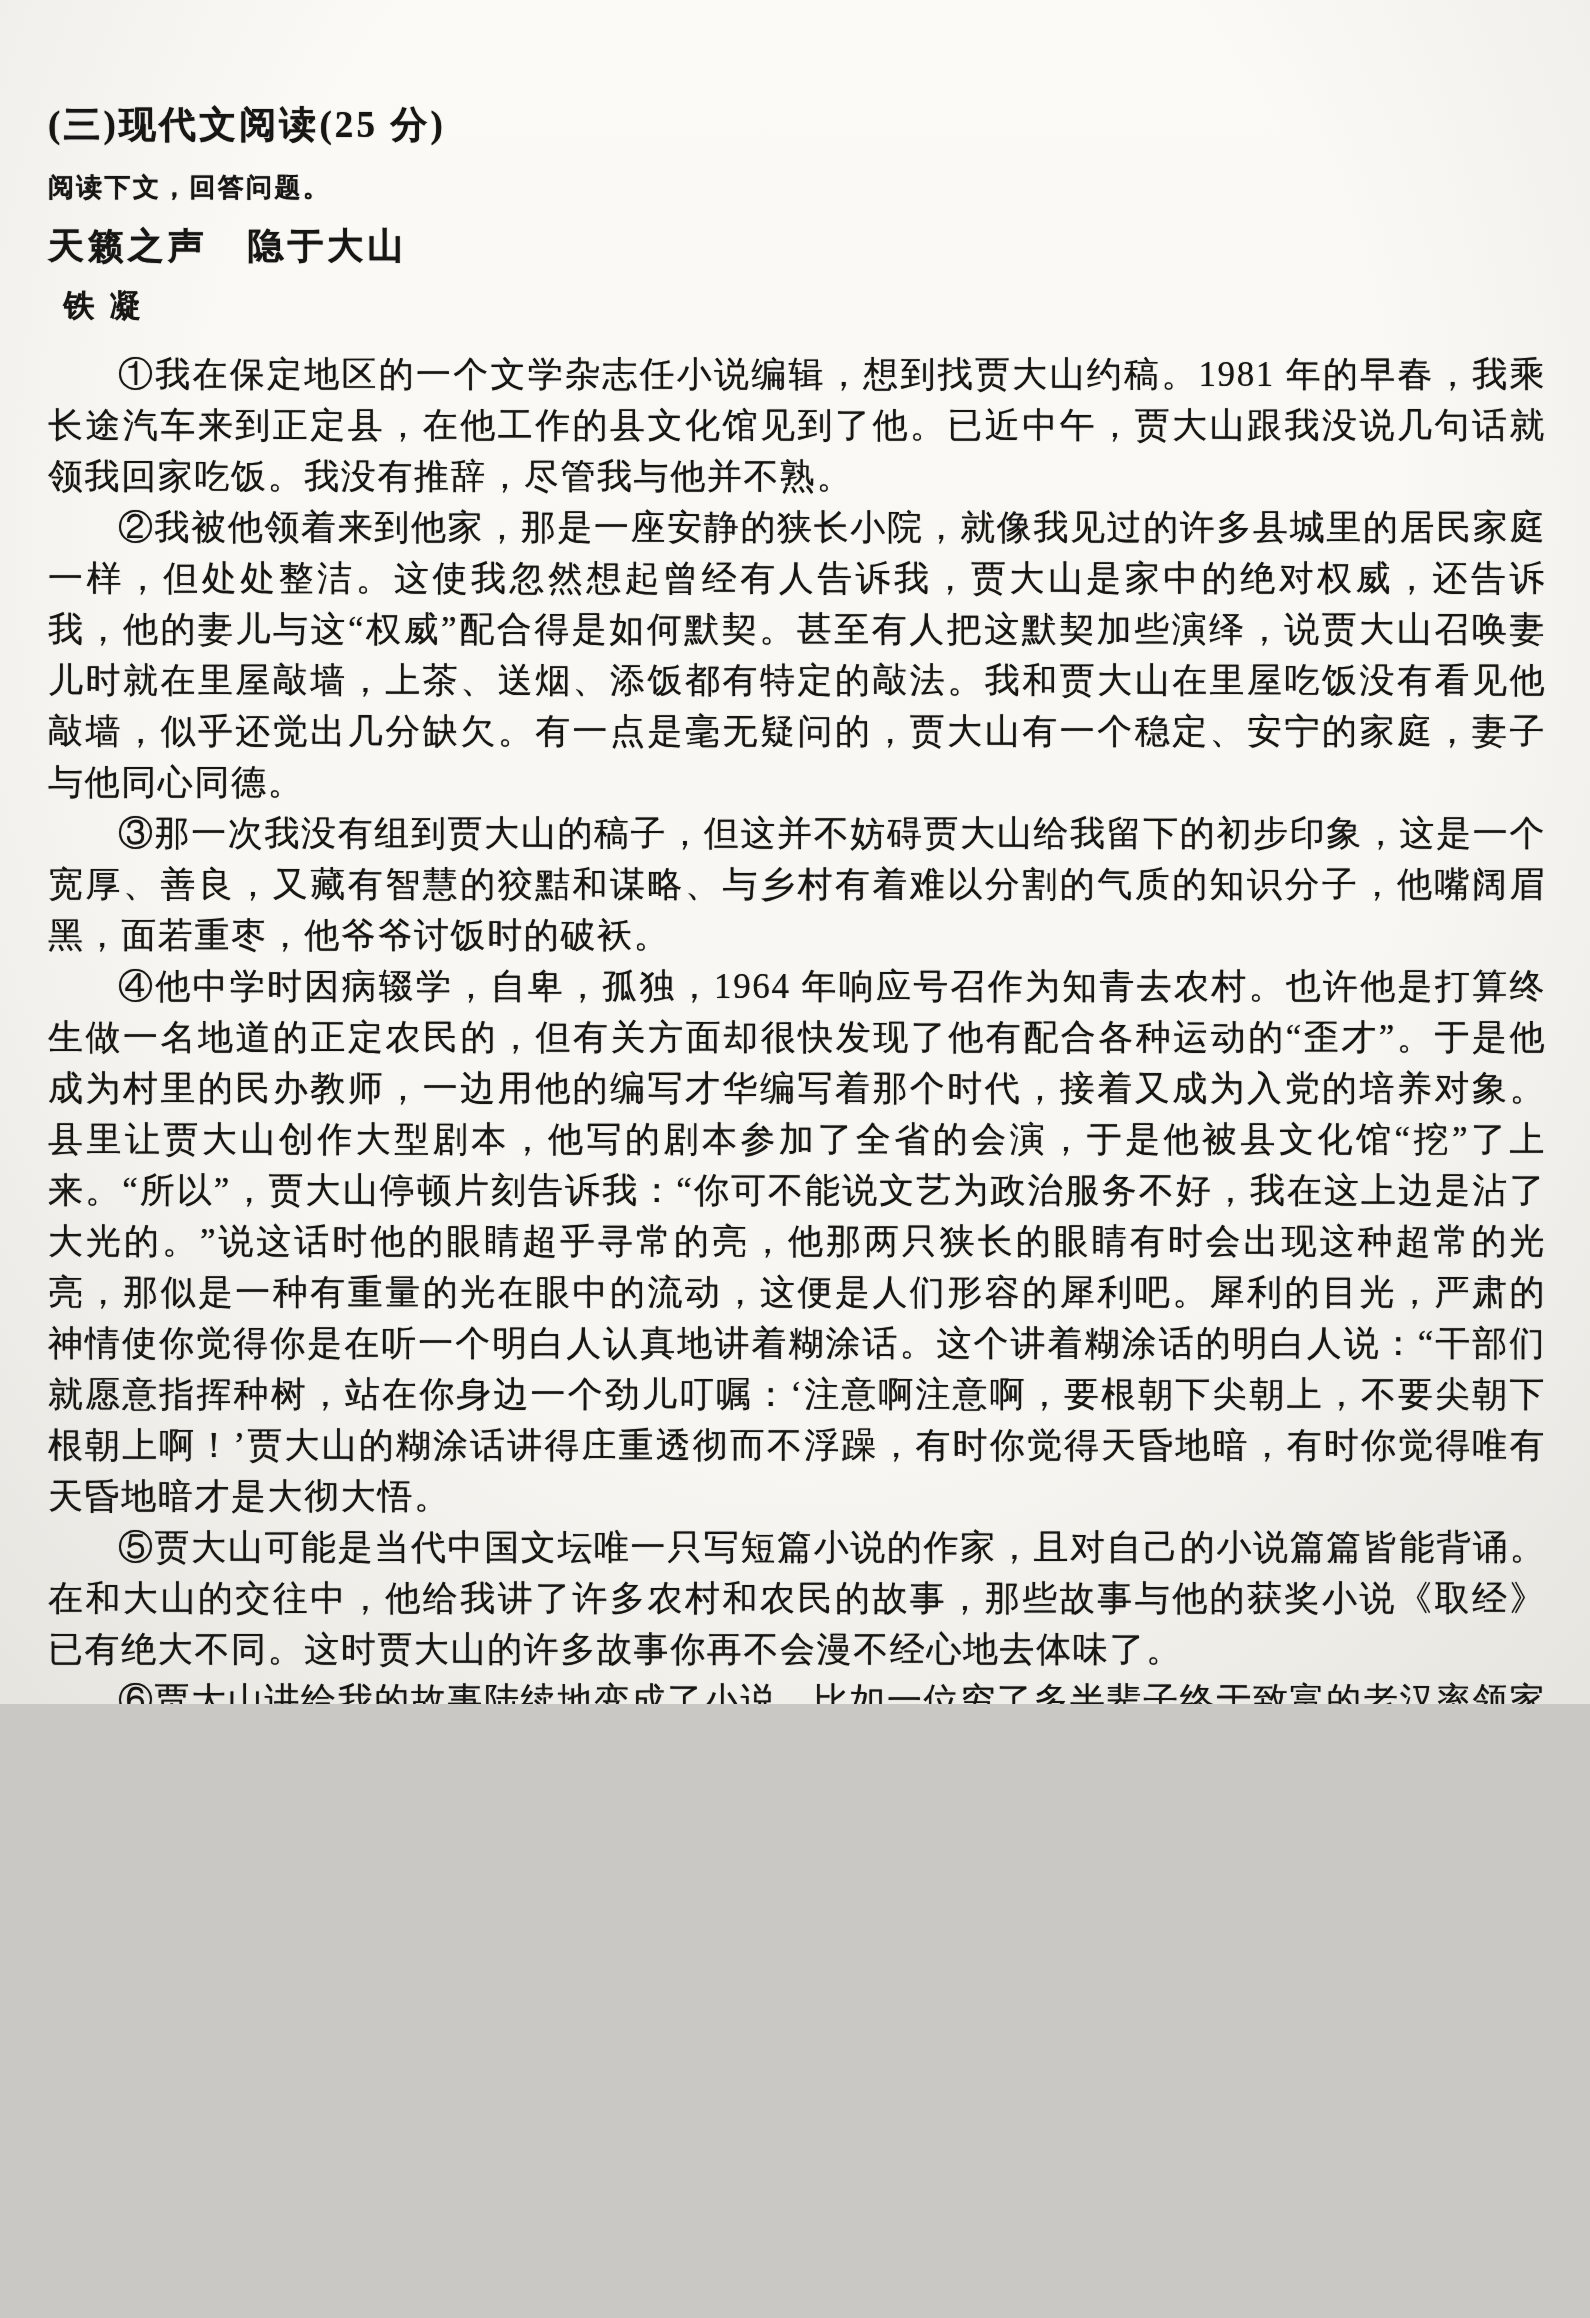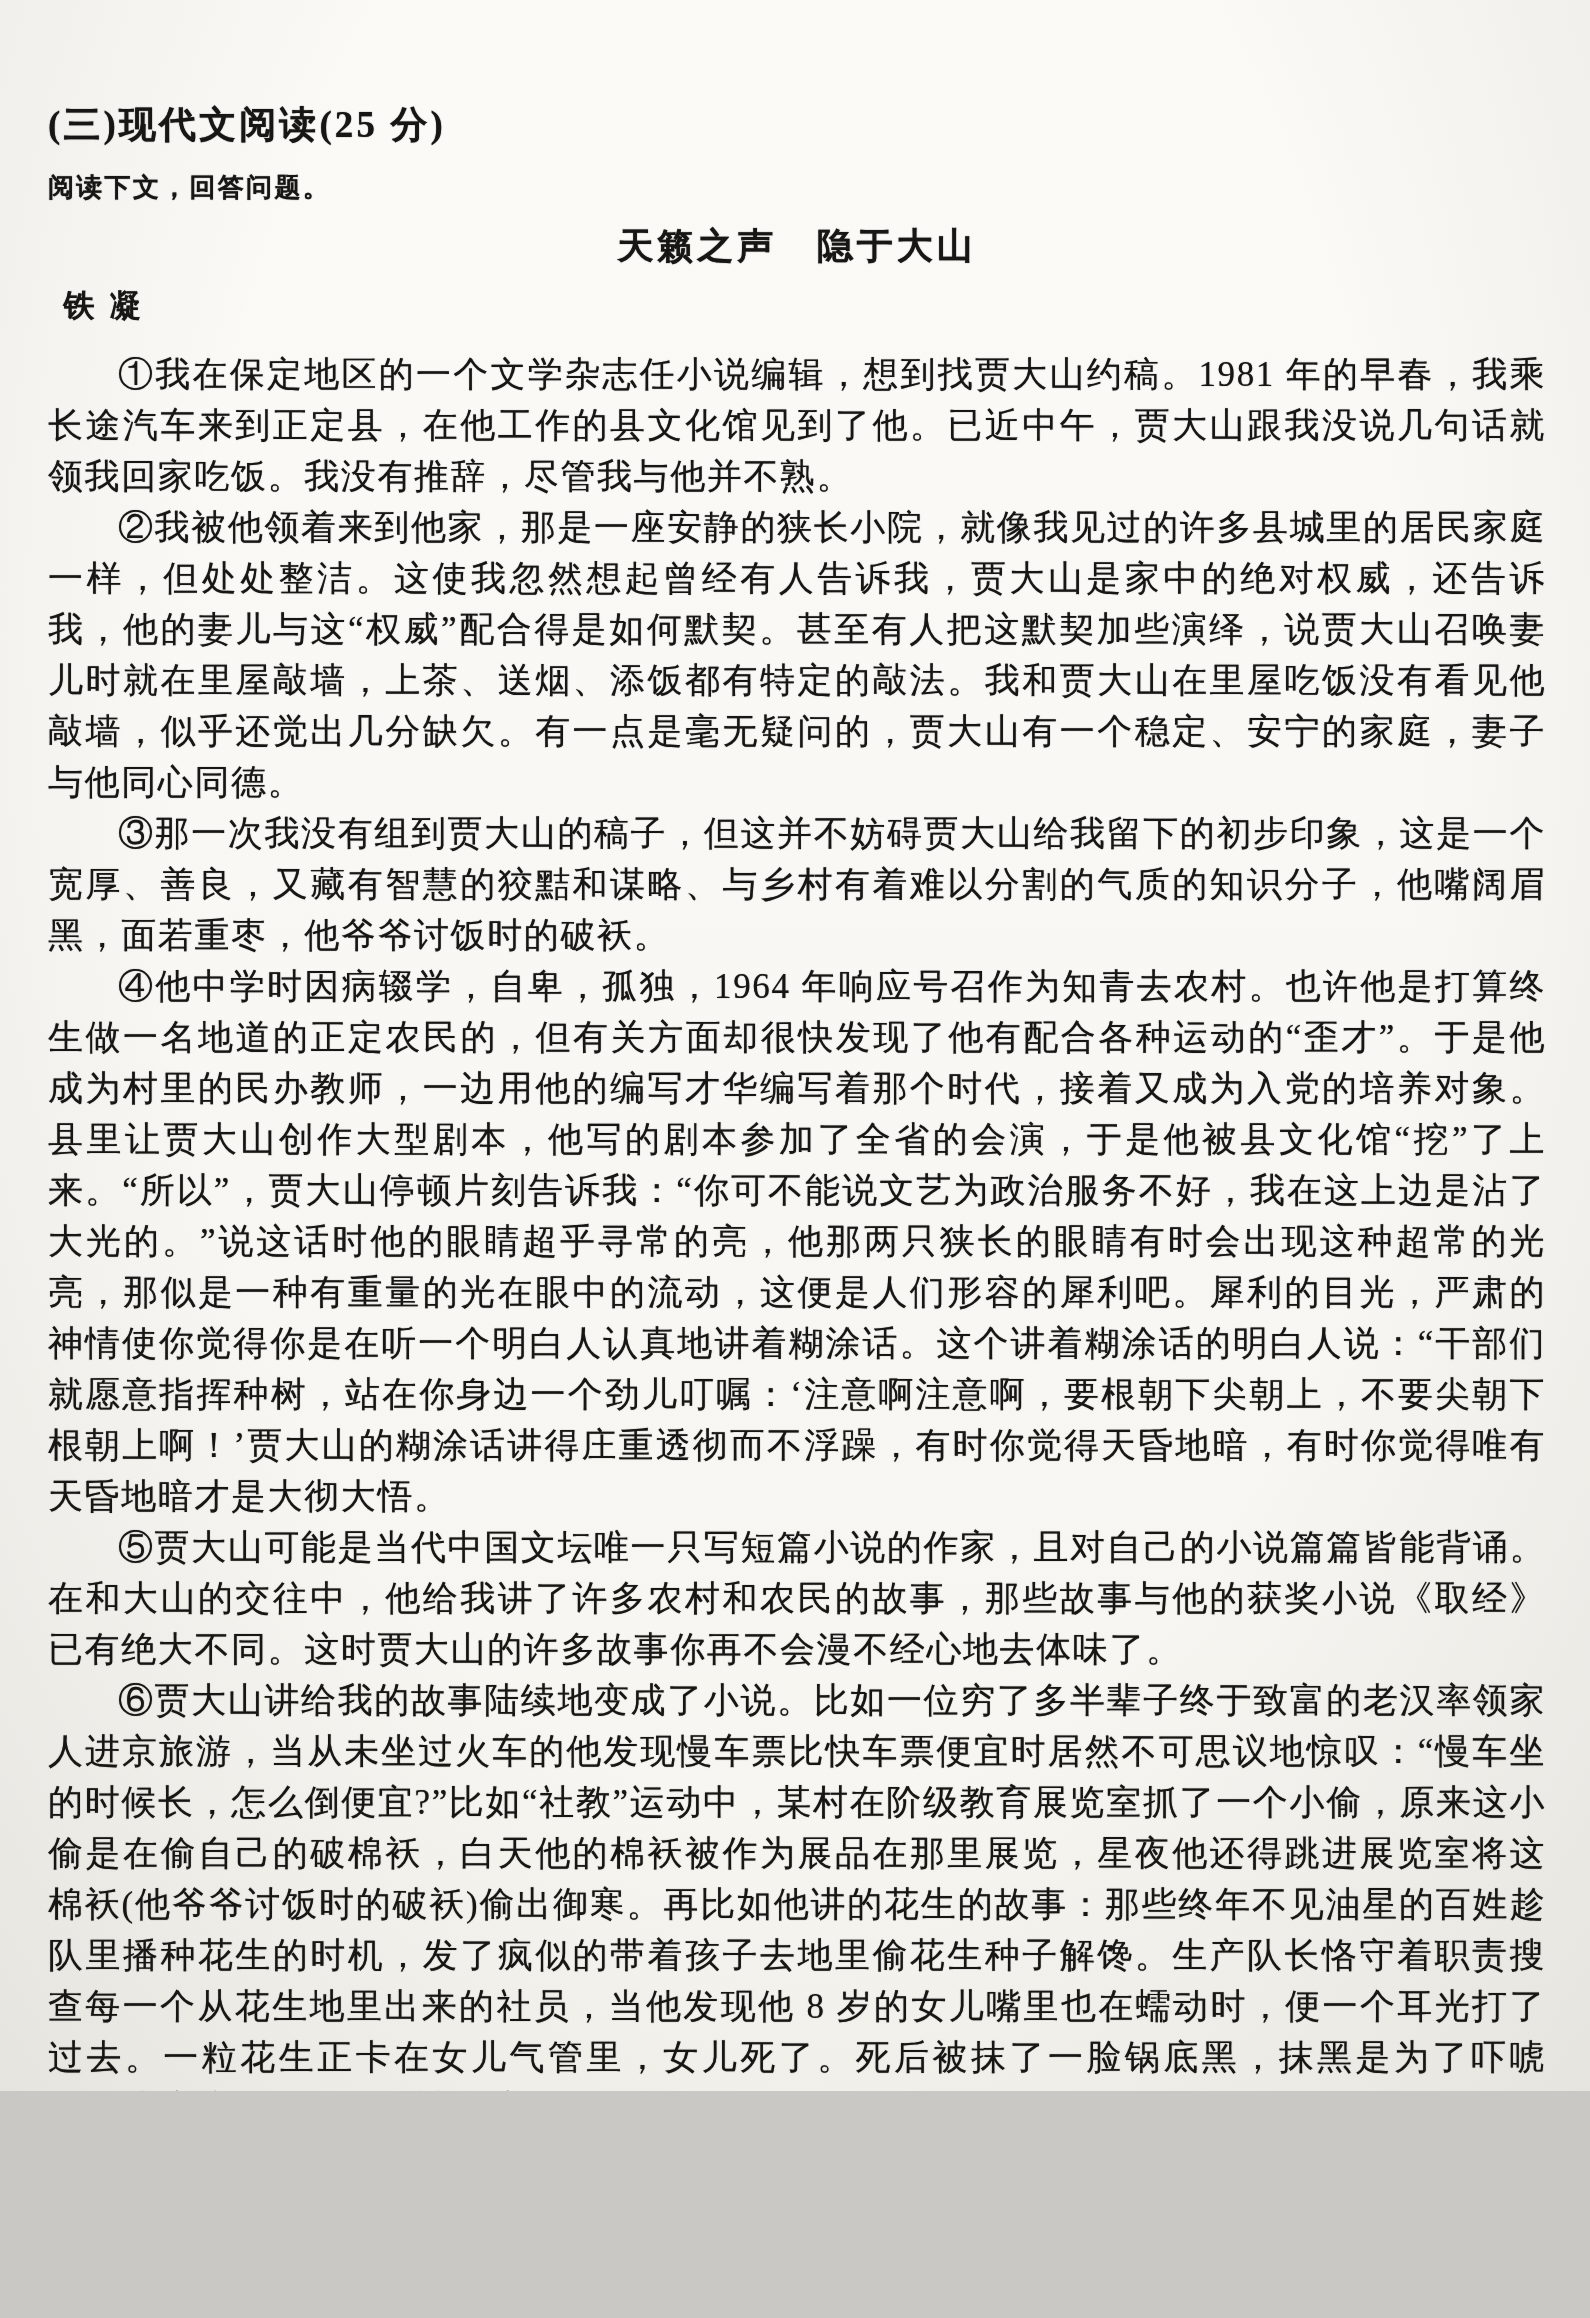--- a/index.html
+++ b/index.html
@@ -1,18 +1,18 @@
 <!DOCTYPE html>
 <html lang="zh" style="font-size:12.4px"><head>
 <meta charset="utf-8">
 <style>
   html,body{margin:0;padding:0;background:#c9c8c4;}
   .page{
     position:relative;
-    width:1591px;height:2091px;
+    width:1591px;height:1704px;
     box-sizing:border-box;
     margin:0 auto;
     padding:100px 45px 0 48px;
     background:
       radial-gradient(ellipse at 50% 38%, rgba(255,255,255,0) 55%, rgba(110,108,100,0.12) 100%),
       linear-gradient(180deg,#fbfaf7 0%,#f8f7f3 55%,#f6f5f0 100%);
     color:#171614;
     font-family:"Liberation Serif","DejaVu Serif",serif;
     overflow:hidden;
   }
@@ -20,21 +20,21 @@
     font-size:37px;font-weight:bold;letter-spacing:3.1px;
     margin:0 0 20px 0;
     text-shadow:0 0 1.1px rgba(0,0,0,.75);
   }
   .instruction{
     font-size:26px;font-weight:bold;letter-spacing:2.3px;
     margin:0 0 17px 0;
     text-shadow:0 0 1.1px rgba(0,0,0,.7);
   }
   .article-title{
-    font-size:36px;font-weight:bold;text-align:center;
+    font-size:36px;font-weight:bold;text-align:left;
     letter-spacing:3.9px;margin:0 0 14px 0;
     text-shadow:0 0 1.1px rgba(0,0,0,.75);
   }
   .article-author{
     font-size:31px;font-weight:bold;text-align:left;
     letter-spacing:0.5em;text-indent:0.5em;
     margin:0 0 22px 0;
     text-shadow:0 0 0.9px rgba(0,0,0,.7);
   }
   .article-body p{

